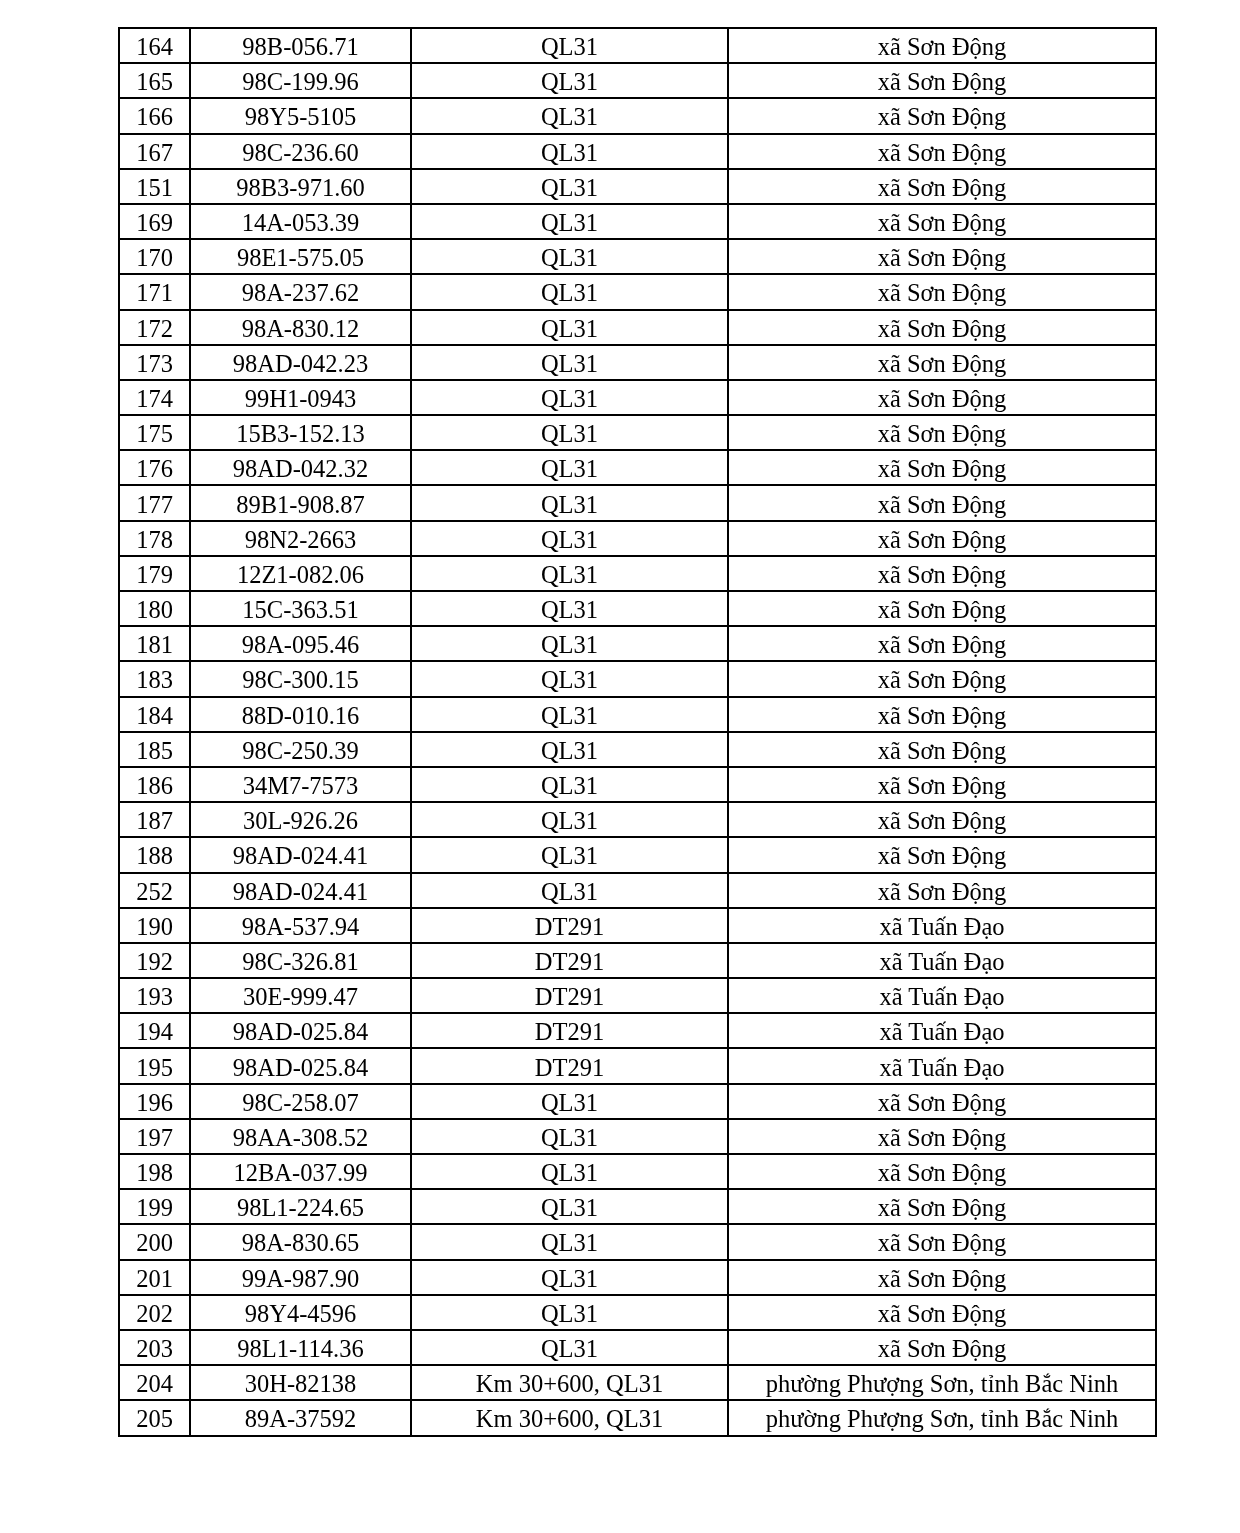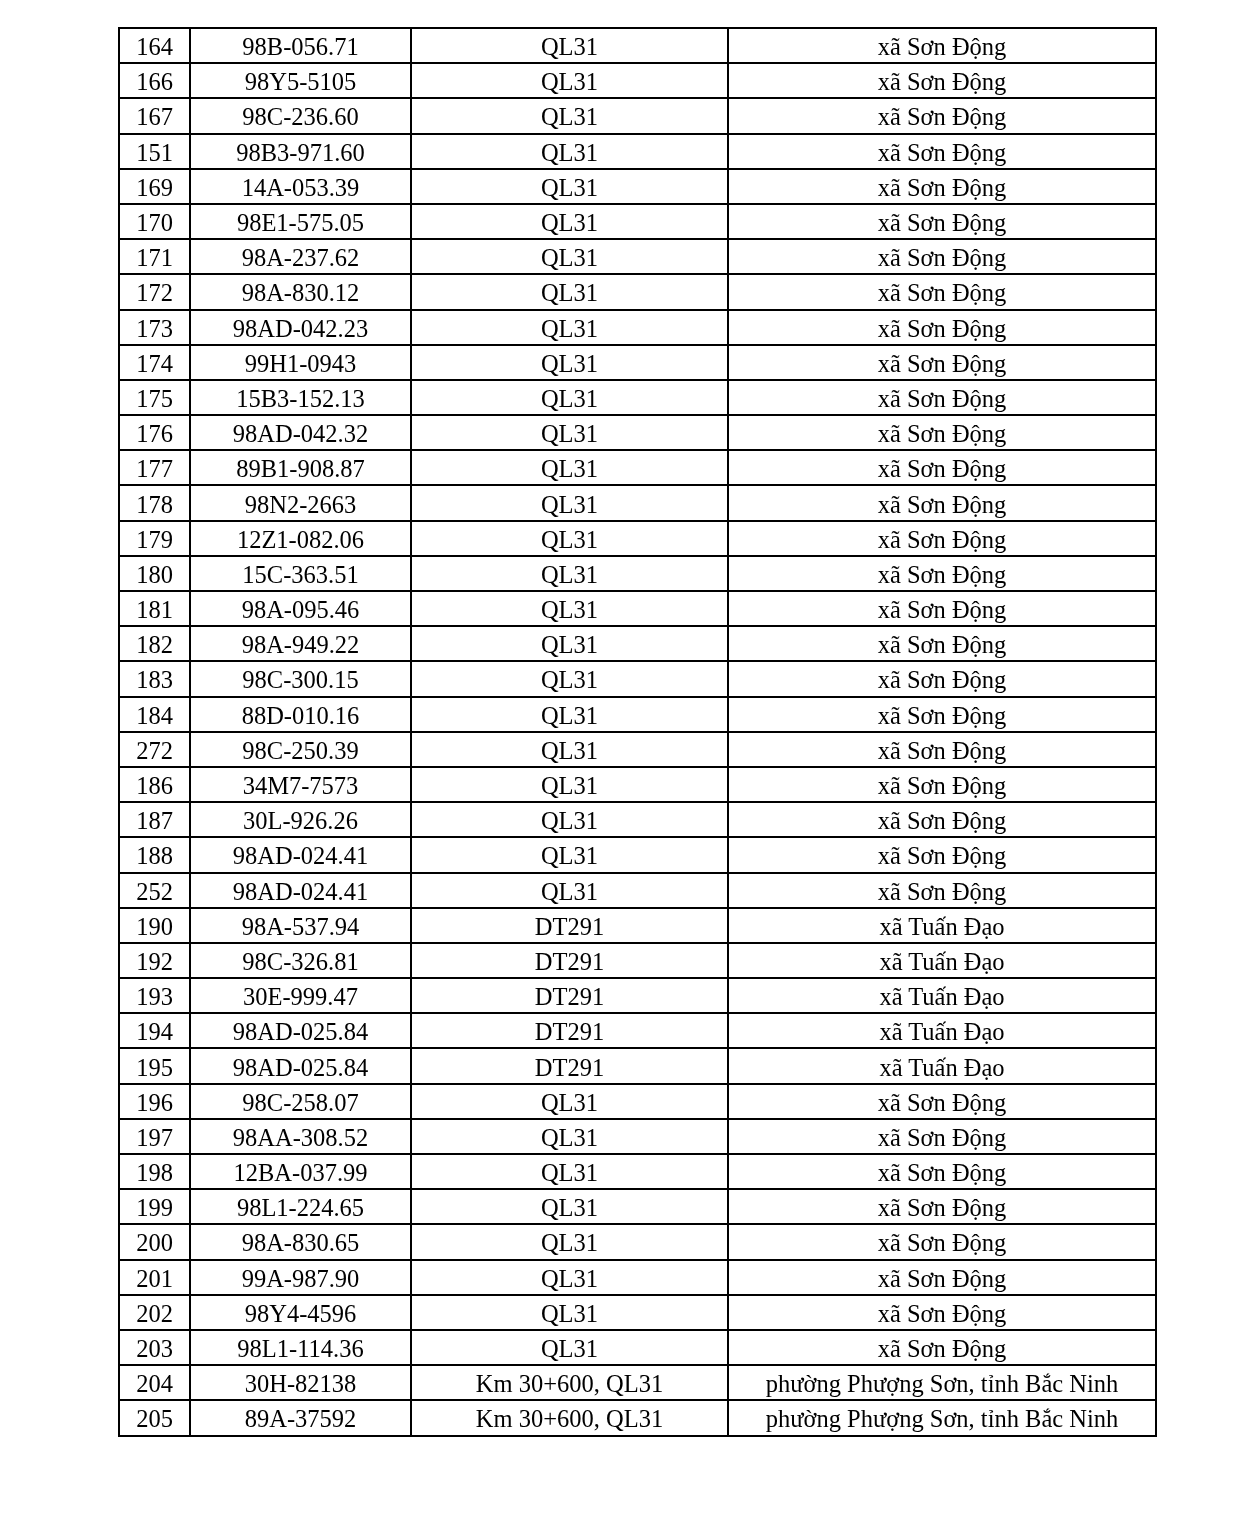--- a/index.html
+++ b/index.html
@@ -55,20 +55,26 @@
       <col class="c-place">
     </colgroup>
     <tbody id="table-body">
         <tr>
           <td>164</td>
           <td>98B-056.71</td>
           <td>QL31</td>
           <td>xã Sơn Động</td>
         </tr>
         <tr>
+          <td>165</td>
+          <td>98C-199.96</td>
+          <td>QL31</td>
+          <td>xã Sơn Động</td>
+        </tr>
+        <tr>
           <td>166</td>
           <td>98Y5-5105</td>
           <td>QL31</td>
           <td>xã Sơn Động</td>
         </tr>
         <tr>
           <td>167</td>
           <td>98C-236.60</td>
           <td>QL31</td>
           <td>xã Sơn Động</td>
@@ -151,39 +157,33 @@
           <td>QL31</td>
           <td>xã Sơn Động</td>
         </tr>
         <tr>
           <td>181</td>
           <td>98A-095.46</td>
           <td>QL31</td>
           <td>xã Sơn Động</td>
         </tr>
         <tr>
-          <td>182</td>
-          <td>98A-949.22</td>
-          <td>QL31</td>
-          <td>xã Sơn Động</td>
-        </tr>
-        <tr>
           <td>183</td>
           <td>98C-300.15</td>
           <td>QL31</td>
           <td>xã Sơn Động</td>
         </tr>
         <tr>
           <td>184</td>
           <td>88D-010.16</td>
           <td>QL31</td>
           <td>xã Sơn Động</td>
         </tr>
         <tr>
-          <td>272</td>
+          <td>185</td>
           <td>98C-250.39</td>
           <td>QL31</td>
           <td>xã Sơn Động</td>
         </tr>
         <tr>
           <td>186</td>
           <td>34M7-7573</td>
           <td>QL31</td>
           <td>xã Sơn Động</td>
         </tr>

